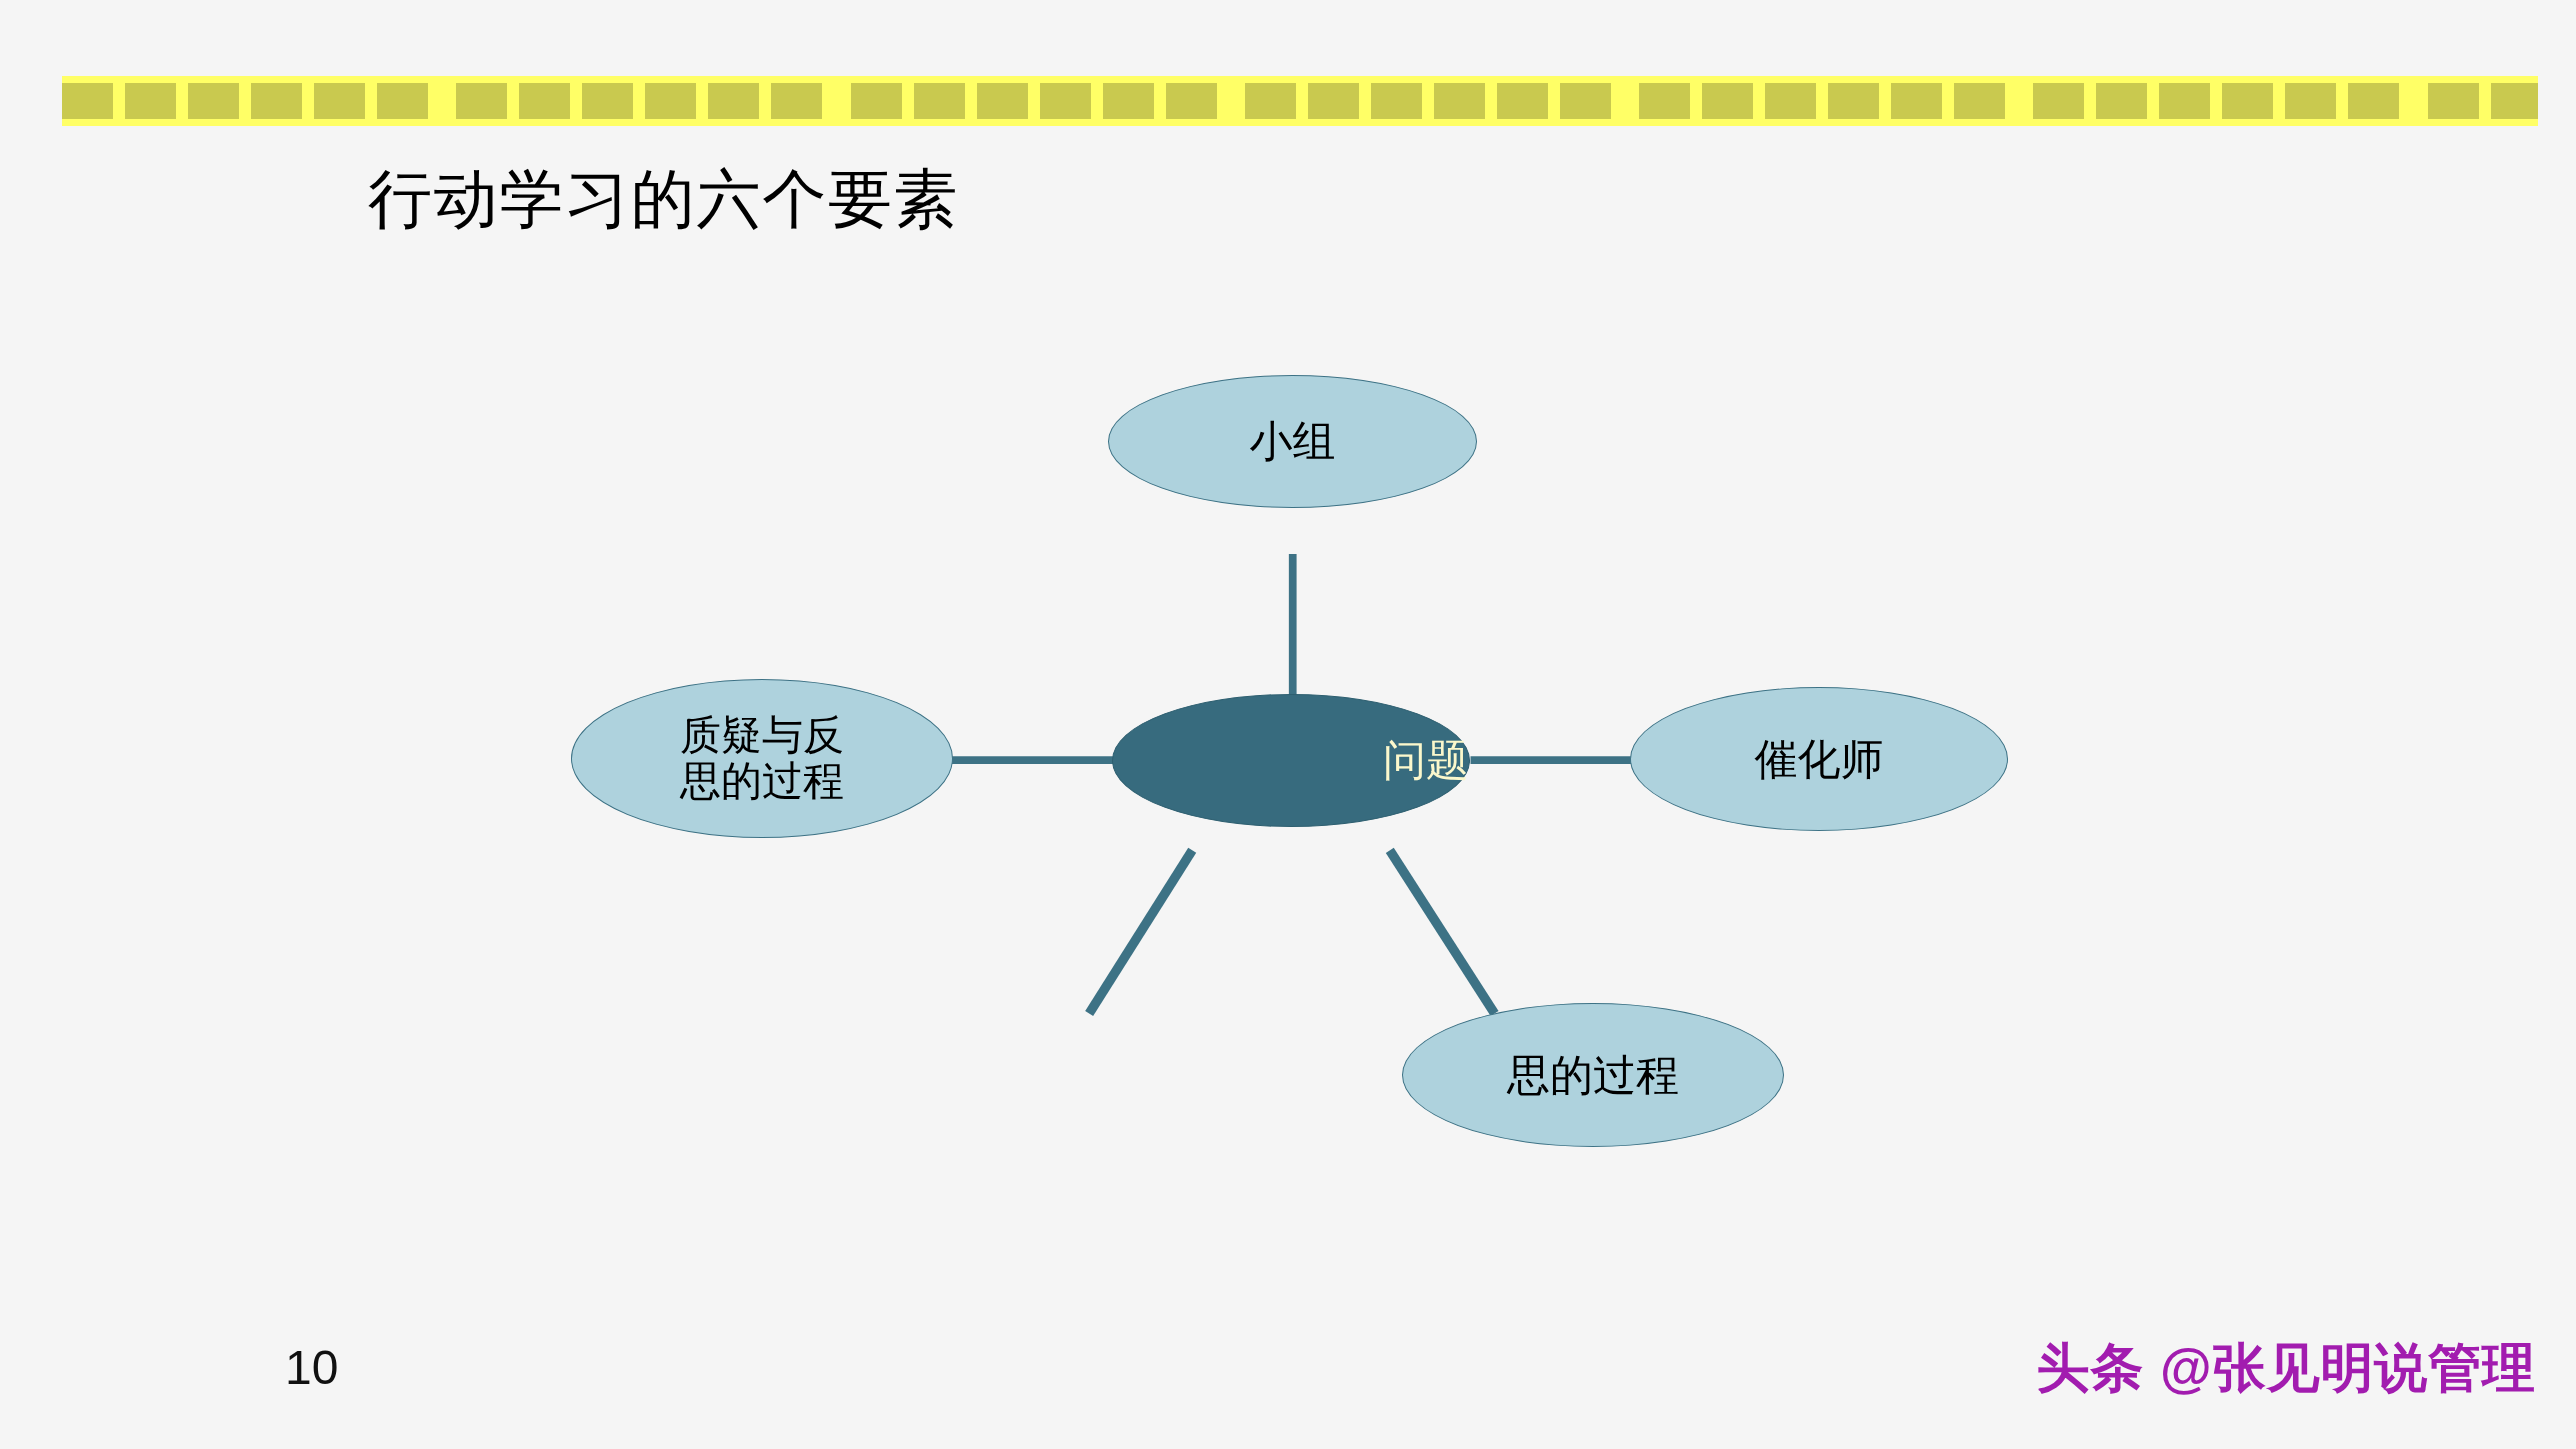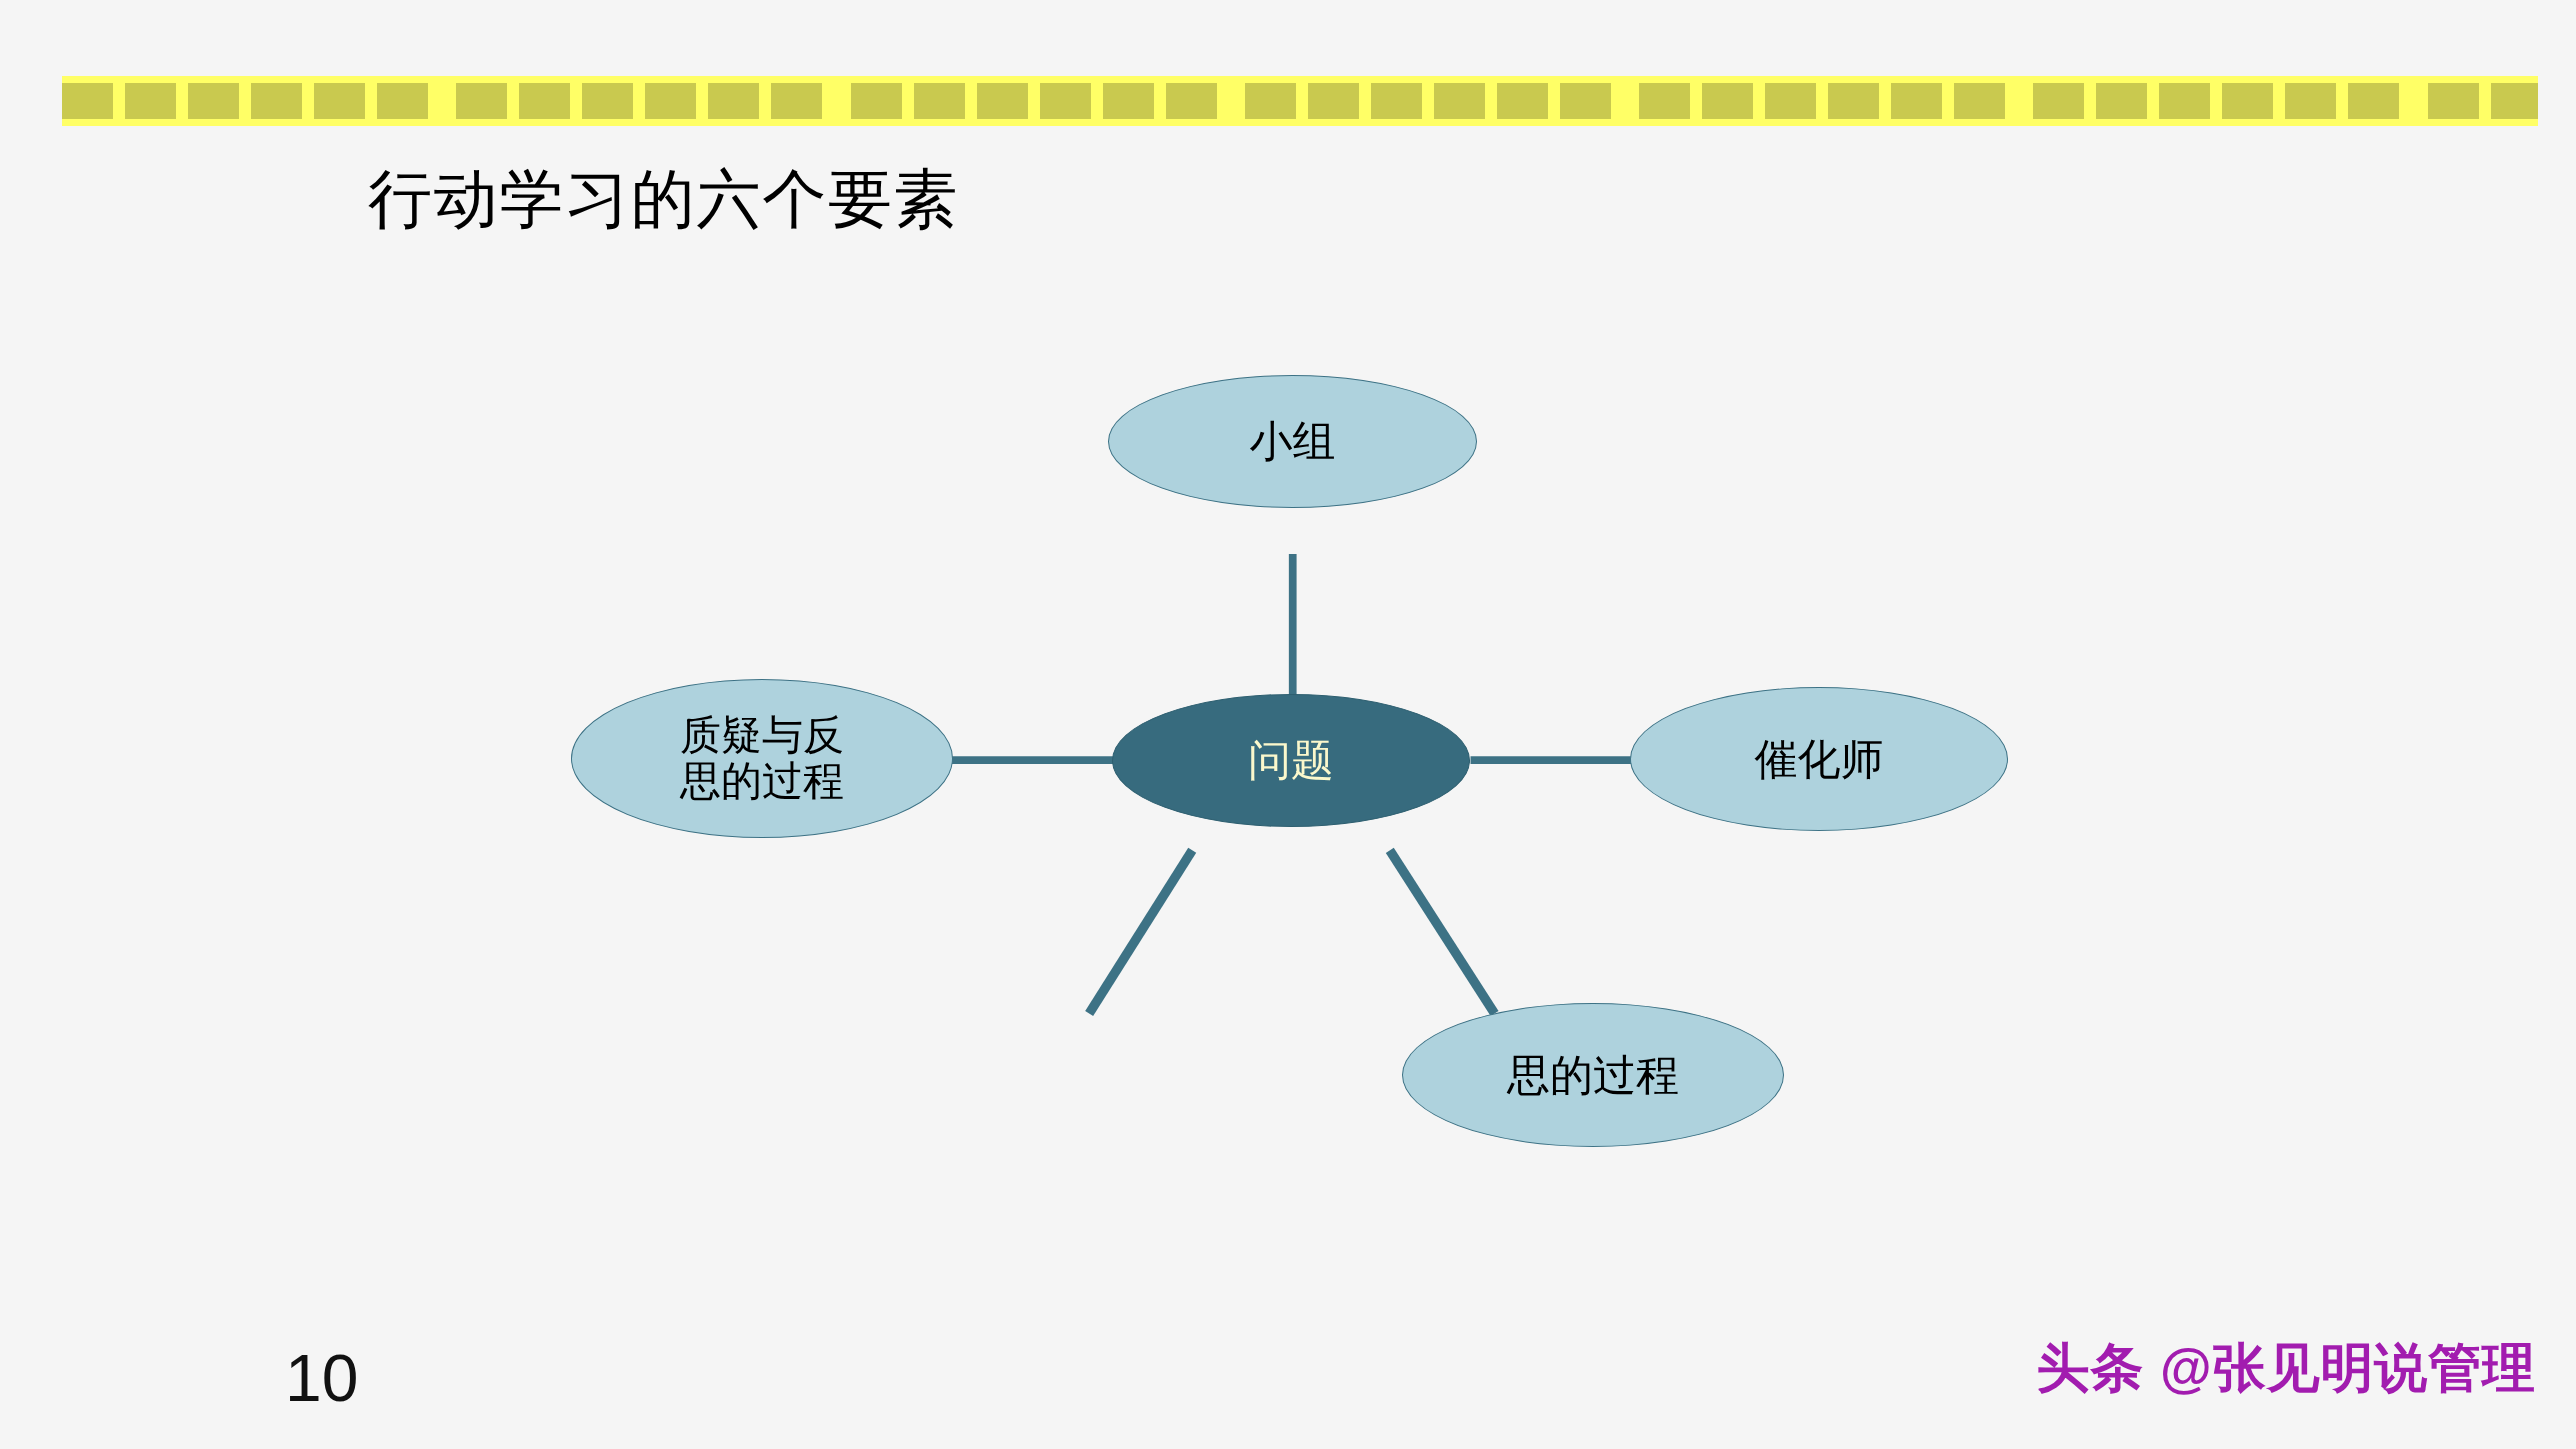--- a/index.html
+++ b/index.html
@@ -101,21 +101,21 @@
     color: #000000;
     font-size: 43px;
     font-weight: 500;
   }
 
   
   #page-number {
     position: absolute;
     left: 285px;
     top: 1340px;
-    font-size: 66px;
+    font-size: 48px;
     color: #111111;
   }
   #watermark {
     position: absolute;
     right: 40px;
     top: 1333px;
     font-size: 53px;
     color: #a21caf;
     font-weight: 700;
     white-space: nowrap;
@@ -212,21 +212,21 @@
 
     <div class="node node-leaf" style="left:1630px; top:687px; width:378px; height:144px;">
       <span class="node-label">催化师</span>
     </div>
 
 
     <div class="node node-leaf" style="left:1402px; top:1003px; width:382px; height:144px;">
       <span class="node-label">思的过程</span>
     </div>
 
-    <div class="node node-center" style="left:1112px; top:694px; width:358px; height:133px;">
+    <div class="node node-center" style="left:1112px; top:694px; width:358px; height:133px;justify-content:flex-end;">
       <span class="node-label">问题</span>
     </div>
 
   </div>
 
   <div id="page-number">10</div>
   <div id="watermark">头条 @张见明说管理</div>
 
 </div>
 

